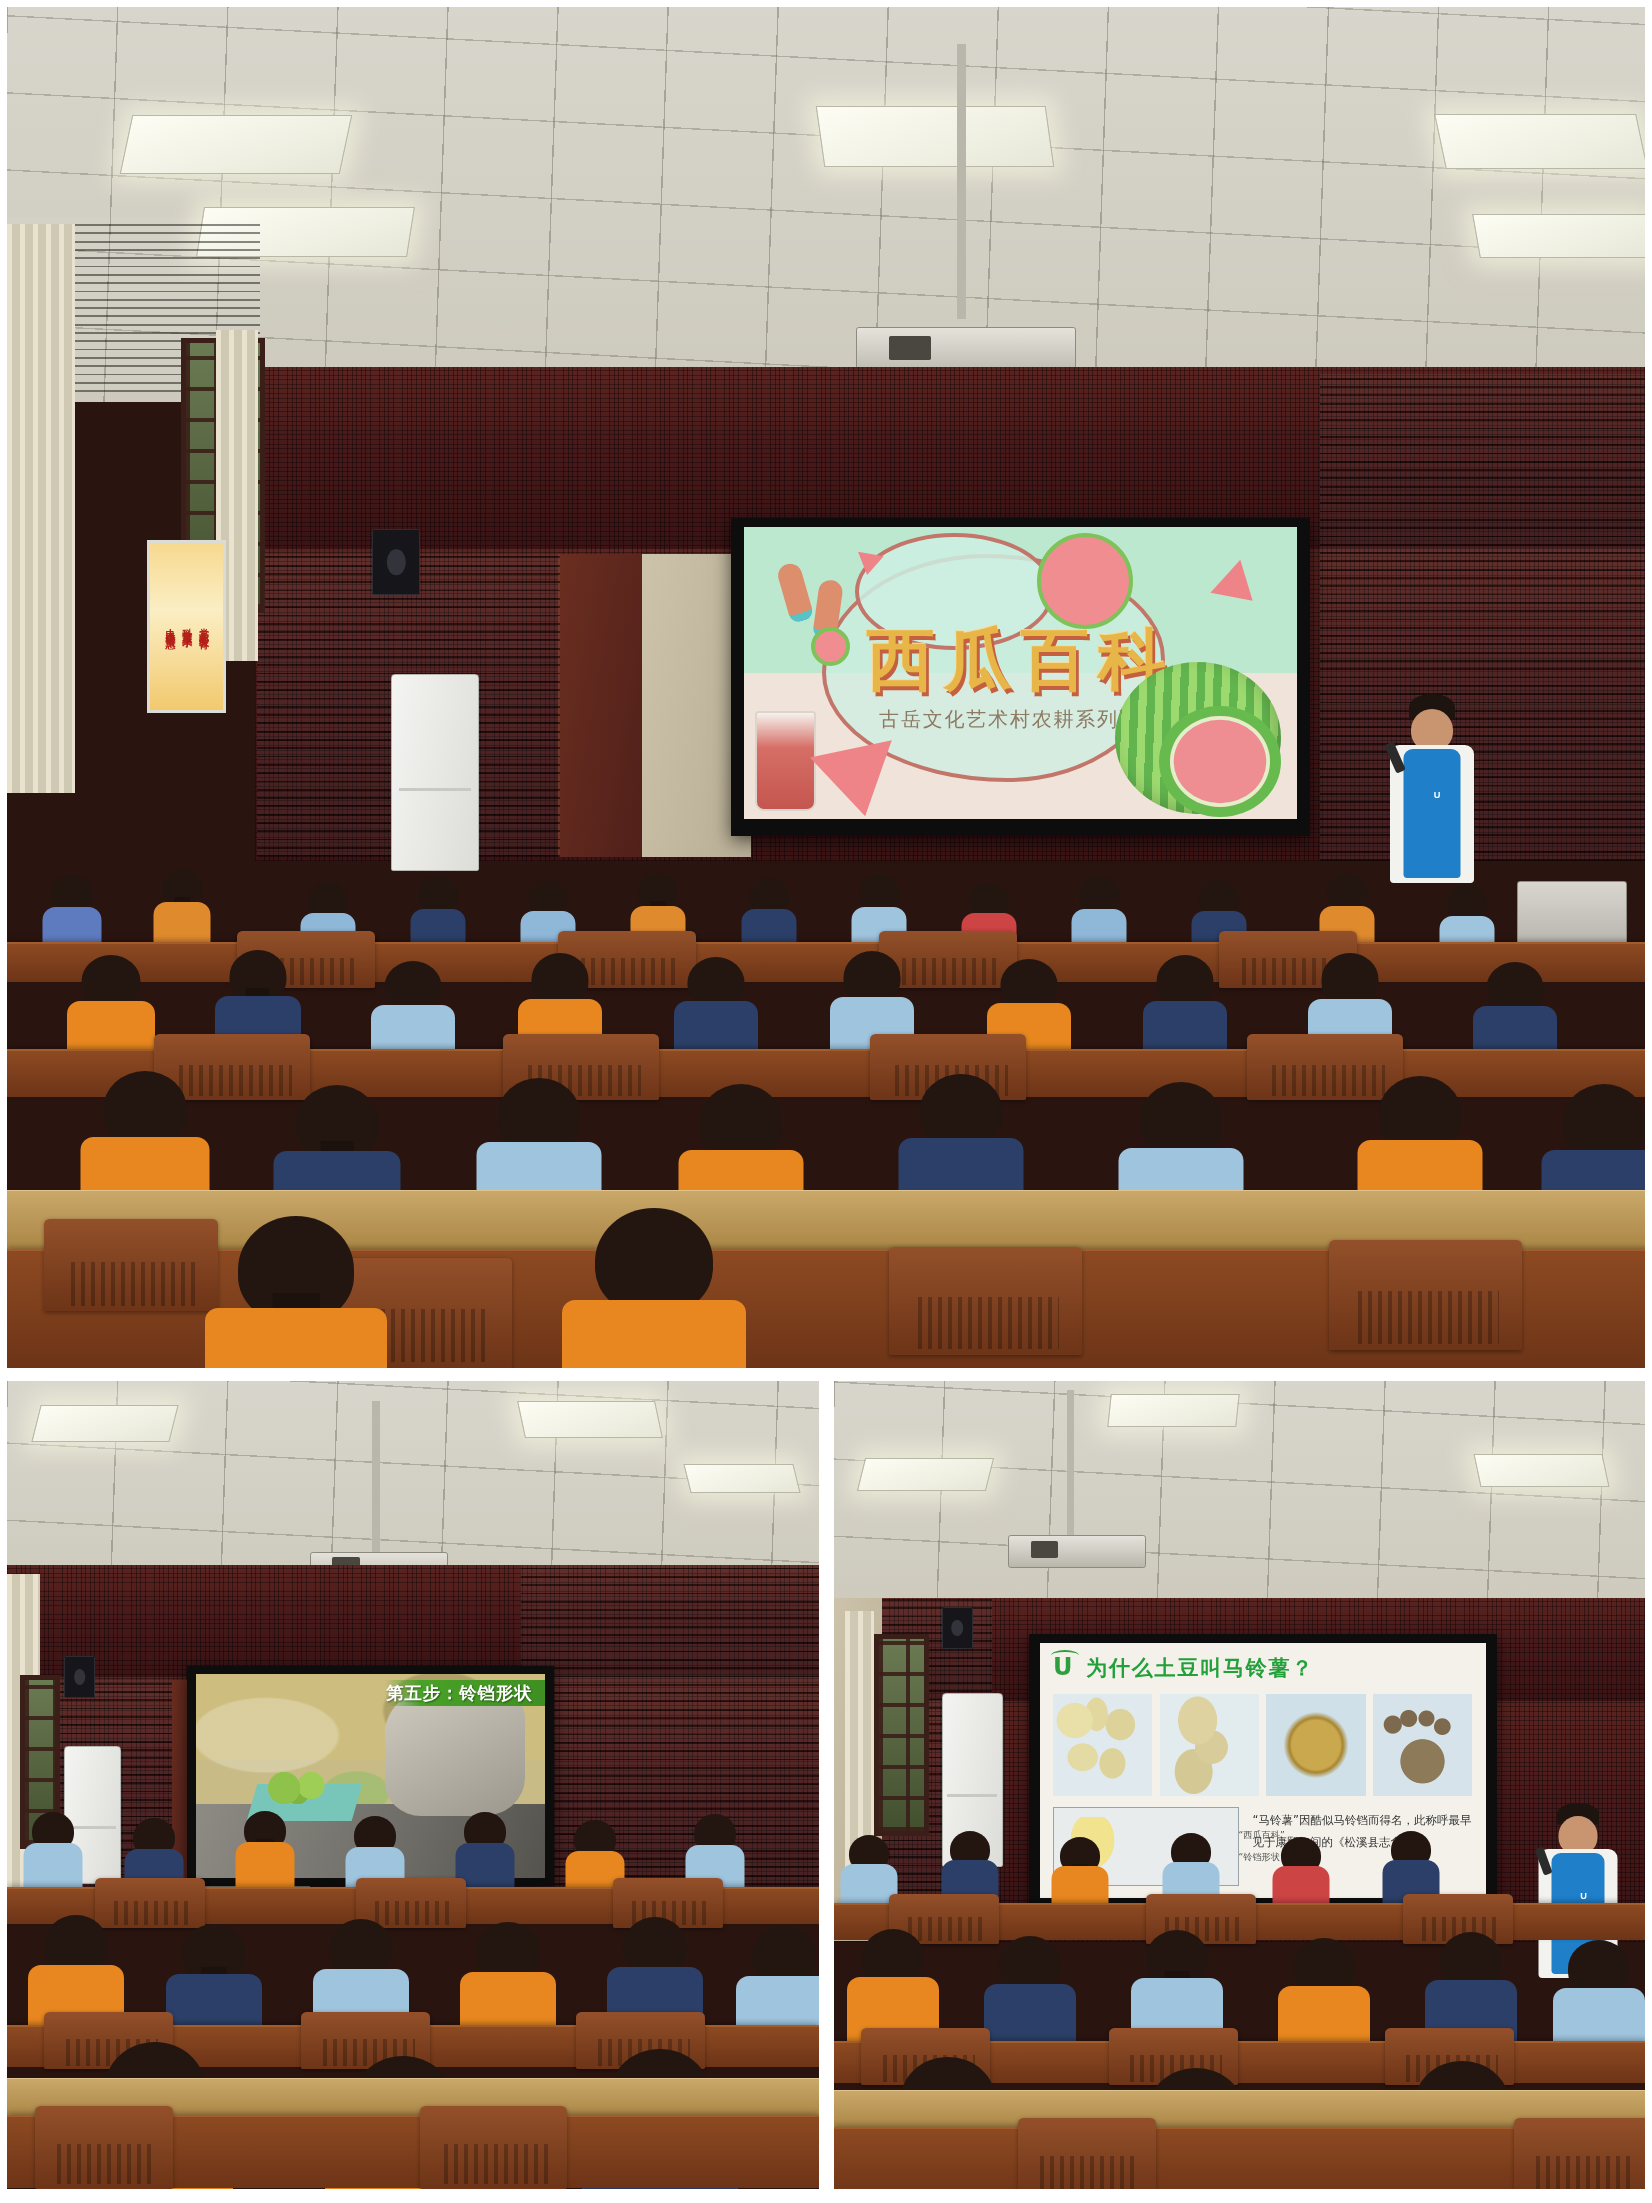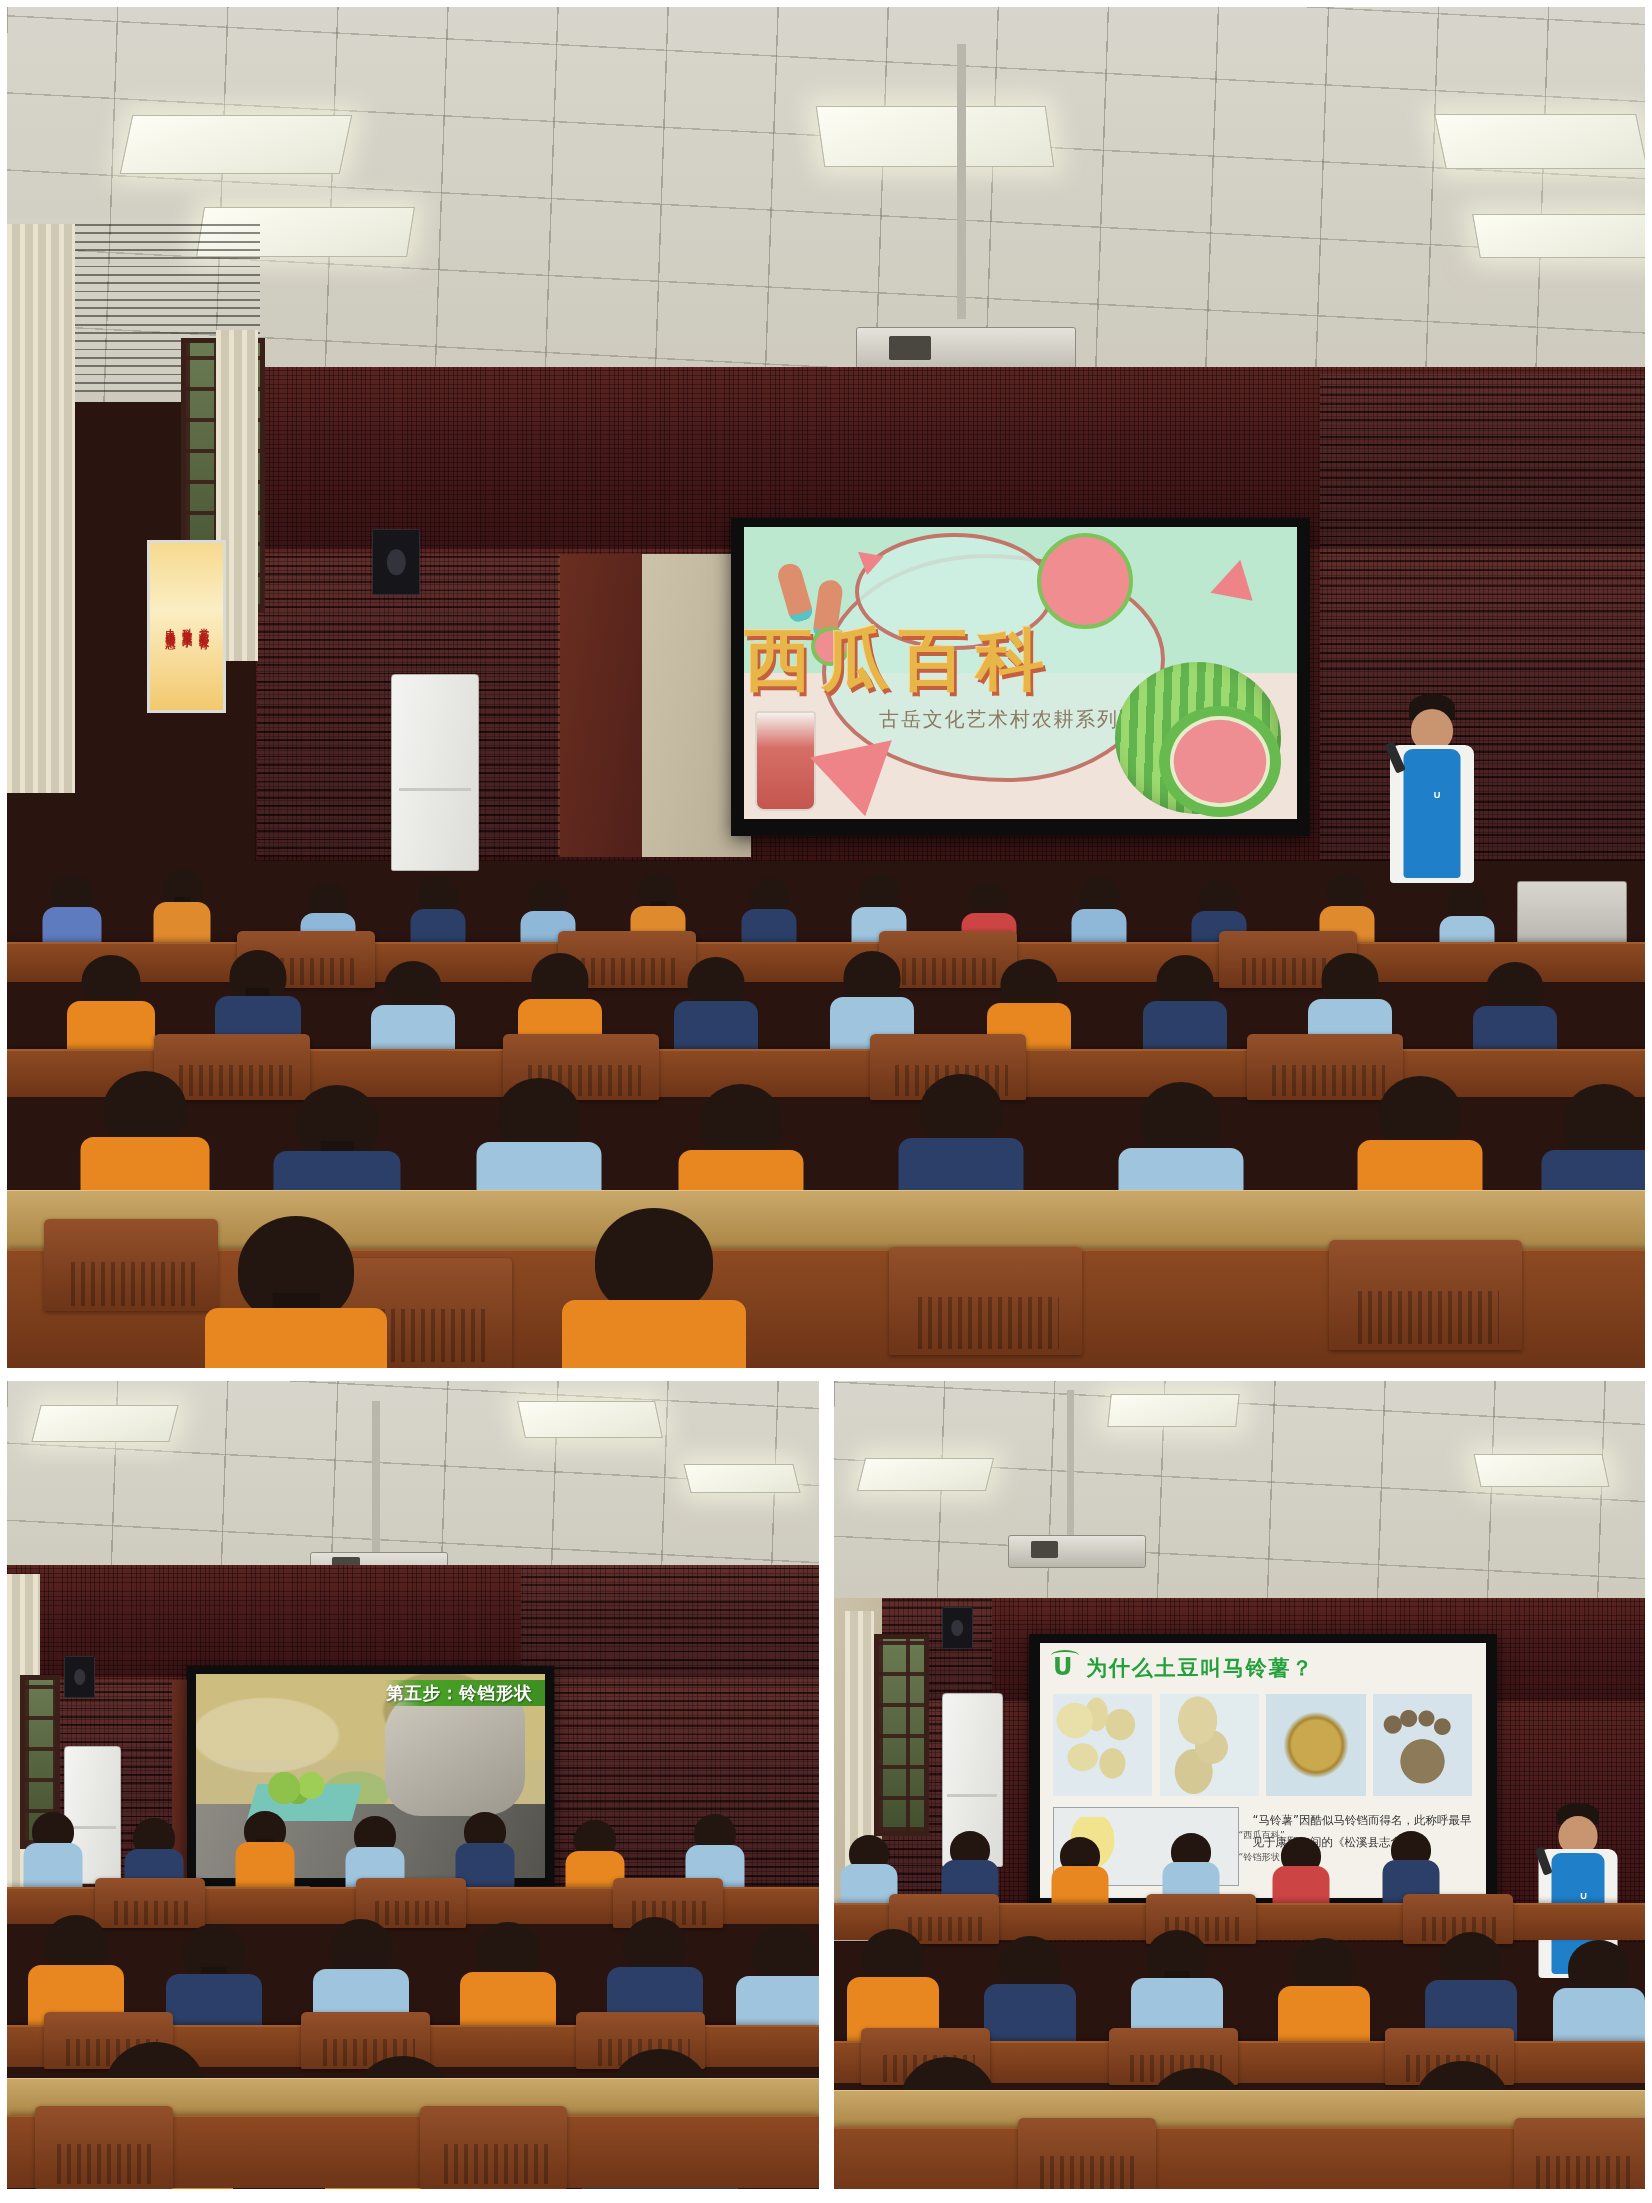--- a/index.html
+++ b/index.html
@@ -90,21 +90,21 @@
     border-radius: 48% 52% 46% 54% / 52% 46% 54% 48%;
     background: rgba(205,238,226,.72);
   }
   .slide-wm .cloud2 {
     position: absolute; left: 20%; top: 2%; width: 36%; height: 40%;
     border: 4.6px solid #c2766a; border-radius: 50%;
     background: rgba(205,238,226,.85);
   }
   .wm-title {
     position: absolute; left: 0; right: 0; top: 30%;
-    text-align: left;
+    text-align: center;
     font-family: "DejaVu Serif", serif;
     font-weight: 700;
     font-size: 68px;
     letter-spacing: 9.2px;
     color: #e8b648;
     text-shadow: 2.8px 3.7px 0 #c4603f, -0.9px -0.9px 0 #f7dc9c;
   }
   .wm-sub {
     position: absolute; left: 0; right: 0; top: 61%;
     text-align: center;

